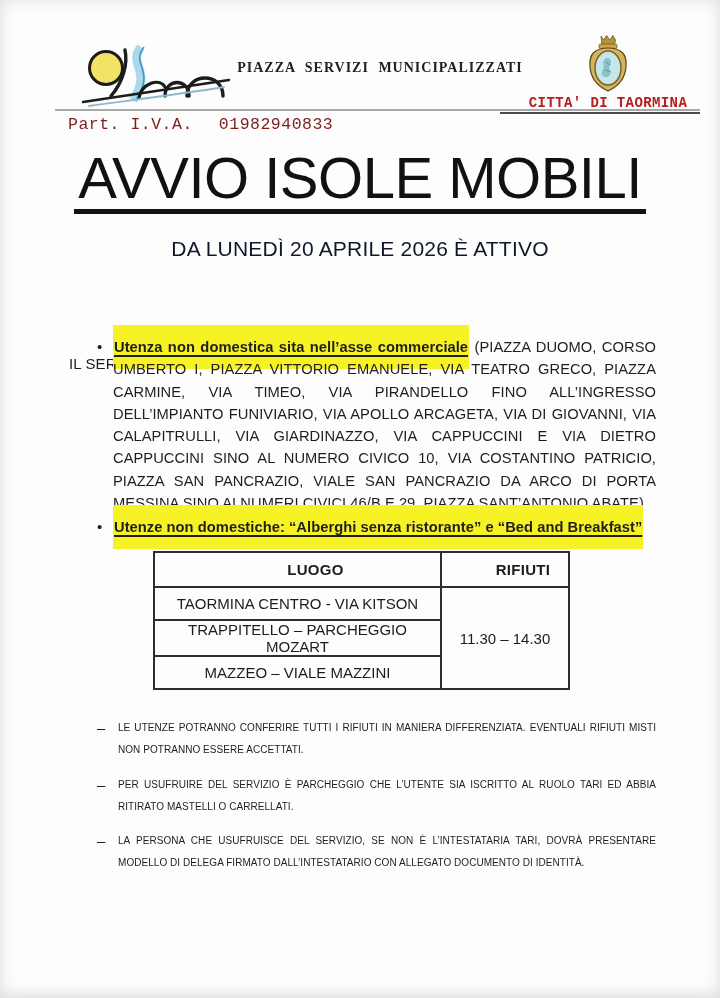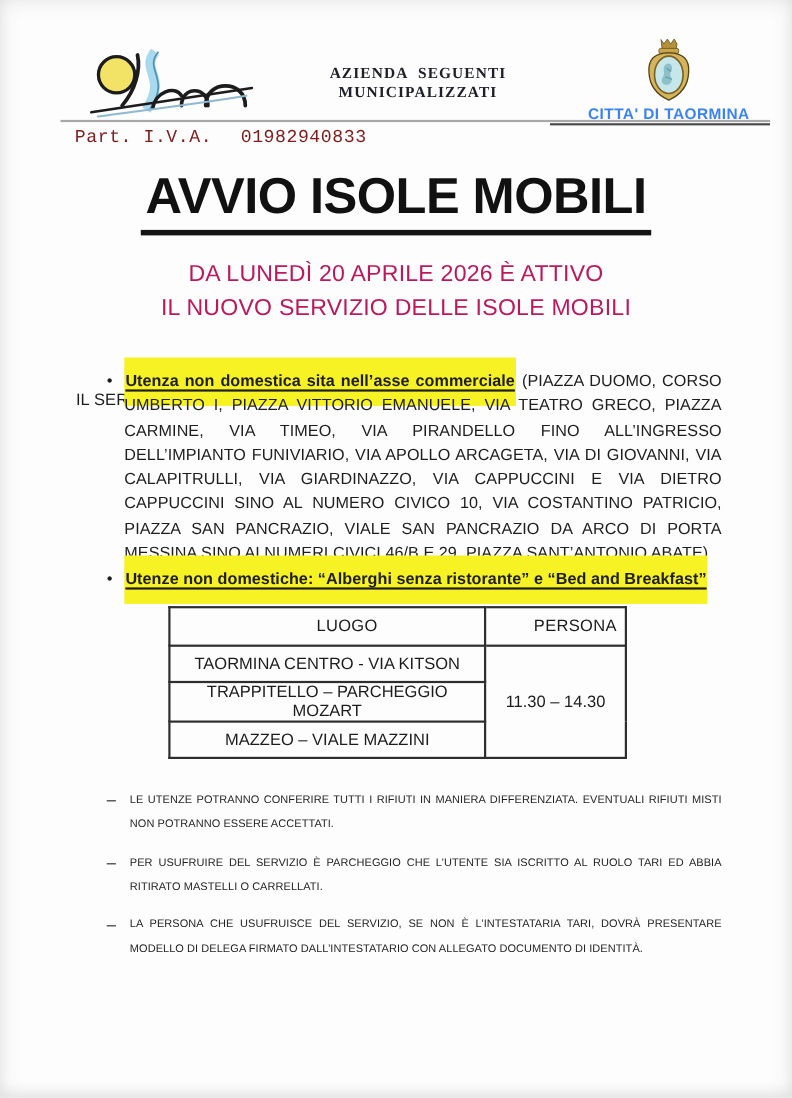--- a/index.html
+++ b/index.html
@@ -23,41 +23,41 @@
   .org{
     position:absolute;left:228px;top:59px;width:304px;
     text-align:center;
     font-family:"Liberation Serif",serif;font-weight:700;
     font-size:14px;line-height:17px;letter-spacing:1px;word-spacing:5px;
     color:#20202b;
   }
   .crest-block{position:absolute;right:16px;top:34px;width:192px;text-align:center;}
   .crest-block svg{display:block;margin:0 auto;width:54px;height:60px;}
   .city-label{
-    font-family:Liberation Sans, sans-serif;font-weight:700;
-    font-size:14px;letter-spacing:.4px;color:#3b82f6;margin-top:1px;white-space:nowrap;
+    font-family:Liberation Mono, monospace;font-weight:700;
+    font-size:14px;letter-spacing:.4px;color:#b91c1c;margin-top:1px;white-space:nowrap;
   }
   .rule{position:absolute;left:55px;right:20px;top:109px;border-top:2px solid #a8a8a8;}
   .rule-dark{position:absolute;left:500px;right:20px;top:112px;border-top:2px solid #4c4c4c;}
   .vat{
     position:absolute;left:68px;top:115px;
     font-family:Liberation Mono, monospace;font-size:16.5px;letter-spacing:.5px;color:#7f1d1d;
   }
   .vat-number{margin-left:26px;}
 
   
   .title-wrap{position:absolute;left:0;right:0;top:150px;text-align:center;}
   .title{
-    display:inline-block;font-size:46px;font-weight:700;letter-spacing:-.5px;
+    display:inline-block;font-size:58px;font-weight:400;letter-spacing:-.5px;
     line-height:56px;color:#111;
     border-bottom:5px solid #141414;padding:0 4px 3px 4px;
   }
   .subtitle{
     position:absolute;left:0;right:0;top:233px;text-align:center;
-    font-size:21px;line-height:31px;letter-spacing:.2px;color:#be185d;
+    font-size:21px;line-height:31px;letter-spacing:.2px;color:#0f172a;
   }
 
   
   .intro{position:absolute;left:69px;top:311px;font-size:15px;letter-spacing:.1px;margin-top:44px;}
   .bullets{position:absolute;left:97px;right:64px;top:336px;}
   .bullet{display:flex;}
   .bullet + .bullet{margin-top:2px;}
   .bullet-marker{width:16px;flex:none;font-size:15px;line-height:22.3px;}
   .bullet-text{
     flex:1;text-align:justify;font-size:14.7px;line-height:22.3px;letter-spacing:.05px;
@@ -69,21 +69,21 @@
   }
 
   
   table.schedule{
     position:absolute;left:153px;top:551px;width:415px;
     border-collapse:collapse;table-layout:fixed;font-size:15px;color:#1c1c1c;
   }
   table.schedule th,table.schedule td{
     border:2px solid #2e2e2e;text-align:center;vertical-align:middle;padding:0 4px;
   }
-  table.schedule th{height:33px;font-weight:400;letter-spacing:.3px;padding-left:40px;}
+  table.schedule th{height:33px;font-weight:700;letter-spacing:.3px;padding-left:40px;}
   table.schedule td{height:31px;}
   .col-luogo{width:287px;}
   .col-orario{width:128px;}
 
   
   .notes{position:absolute;left:97px;right:64px;top:717px;}
   .note{display:flex;}
   .note + .note{margin-top:12px;}
   .note-dash{width:21px;flex:none;font-size:15px;line-height:22.3px;}
   .note-text{flex:1;text-align:justify;font-size:10px;line-height:22.3px;letter-spacing:.05px;}
@@ -100,21 +100,21 @@
     <path d="M60 3 C 46 20 72 26 52 56" fill="none" stroke="#a9d9ec" stroke-width="9"></path>
     <path d="M63 3 C 49 20 75 26 55 56" fill="none" stroke="#4f93b8" stroke-width="1.6"></path>
     <path d="M58 54 C 60 40 78 33 84 43" fill="none" stroke="#1c1c1c" stroke-width="3.2" stroke-linecap="round"></path>
     <path d="M84 52 C 84 34 108 34 108 52" fill="none" stroke="#1c1c1c" stroke-width="3.4" stroke-linecap="round"></path>
     <path d="M106 52 C 106 28 142 28 142 52" fill="none" stroke="#1c1c1c" stroke-width="3.4" stroke-linecap="round"></path>
     <path d="M2 58 C 42 52 95 44 148 36" fill="none" stroke="#1c1c1c" stroke-width="2.4" stroke-linecap="round"></path>
     <path d="M8 62 C 52 56 100 50 143 43" fill="none" stroke="#8fb9cf" stroke-width="1.8" stroke-linecap="round"></path>
   </svg>
 
   <div class="org">
-    <div>AZIENDA SEGUENTI MUNICIPALIZZATI</div>
+    <div>PIAZZA SERVIZI MUNICIPALIZZATI</div>
   </div>
 
   <div class="crest-block">
     <svg viewBox="0 0 54 60" aria-hidden="true">
       <path d="M20 2 l2.5 4 3.2-4.5 3 4.5 3.2-4.5 2.6 4.5 -1 5 h-12.5 z" fill="#b5903c" stroke="#6e5a20" stroke-width="0.8"></path>
       <rect x="18" y="10" width="18" height="4.5" rx="1.5" fill="#caa64a" stroke="#6e5a20" stroke-width="0.8"></rect>
       <path d="M27 14 C 40 14 46 20 45 32 C 44.5 44 38 52 27 57 C 16 52 9.5 44 9 32 C 8 20 14 14 27 14 Z" fill="#d6b45a" stroke="#55431a" stroke-width="1.2"></path>
       <ellipse cx="27" cy="34" rx="13" ry="17" fill="#c5e7ea" stroke="#7a6228" stroke-width="1.5"></ellipse>
       <path d="M23 26 c3 -4 7 -2 7 2 c0 3 -3 4 -1 8 c2 4 -1 8 -5 7 c-4 -1 -4 -5 -2 -8 c2 -3 -1 -5 1 -9 z" fill="#8ec0ca"></path>
       <path d="M25 28 l4 3 M24 36 l6 2" stroke="#5e98a6" stroke-width="1" fill="none"></path>
@@ -127,21 +127,20 @@
 
   <div class="vat">
     <span>Part.  I.V.A.</span><span class="vat-number">01982940833</span>
   </div>
 
   <div class="title-wrap">
     <span class="title">AVVIO ISOLE MOBILI</span>
   </div>
   <div class="subtitle">
     <div>DA LUNEDÌ 20 APRILE 2026 È ATTIVO</div>
-    <div>IL NUOVO SERVIZIO DELLE ISOLE MOBILI</div>
   </div>
 
   <div class="intro">IL SERVIZIO È RISERVATO ALLE SEGUENTI UTENZE:</div>
 
   <div class="bullets">
     <div class="bullet">
       <span class="bullet-marker">•</span>
       <div class="bullet-text"><span class="hl">Utenza non domestica sita nell’asse commerciale</span><span> (PIAZZA DUOMO, CORSO UMBERTO I, PIAZZA VITTORIO EMANUELE, VIA TEATRO GRECO, PIAZZA CARMINE, VIA TIMEO, VIA PIRANDELLO FINO ALL’INGRESSO DELL’IMPIANTO FUNIVIARIO, VIA APOLLO ARCAGETA, VIA DI GIOVANNI, VIA CALAPITRULLI, VIA GIARDINAZZO, VIA CAPPUCCINI E VIA DIETRO CAPPUCCINI SINO AL NUMERO CIVICO 10, VIA COSTANTINO PATRICIO, PIAZZA SAN PANCRAZIO, VIALE SAN PANCRAZIO DA ARCO DI PORTA MESSINA SINO AI NUMERI CIVICI 46/B E 29, PIAZZA SANT’ANTONIO ABATE)</span></div>
     </div>
     <div class="bullet">
@@ -151,21 +150,21 @@
   </div>
 
   <table class="schedule">
     <colgroup>
         <col class="col-luogo">
         <col class="col-orario">
       </colgroup>
     <tbody>
       <tr>
         <th>LUOGO</th>
-        <th>PERSONA</th>
+        <th>RIFIUTI</th>
       </tr>
       <tr>
         <td>TAORMINA CENTRO - VIA KITSON</td>
         <td rowspan="3">11.30 – 14.30</td>
       </tr>
       <tr>
         <td>TRAPPITELLO – PARCHEGGIO MOZART</td>
       </tr>
       <tr>
         <td>MAZZEO – VIALE MAZZINI</td>

